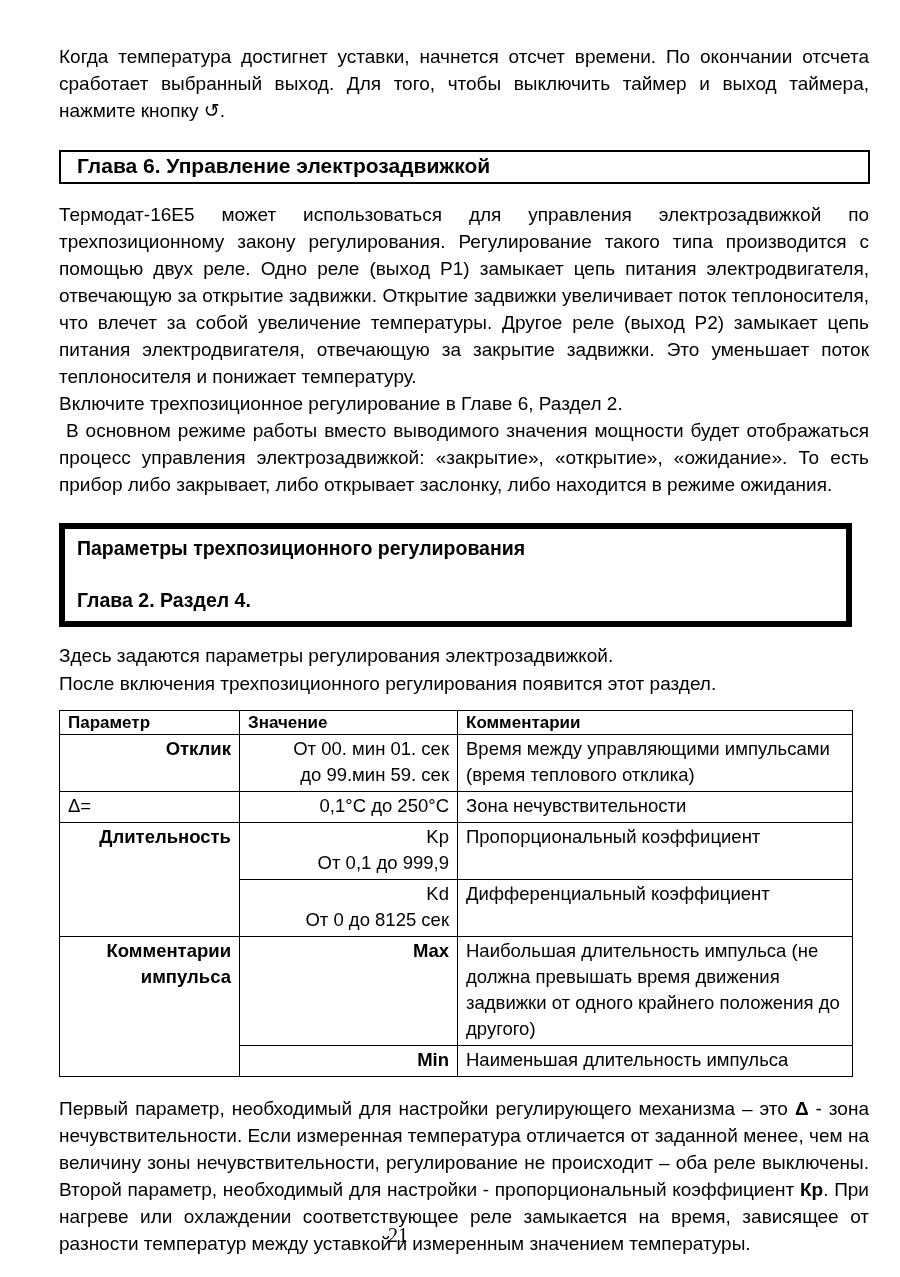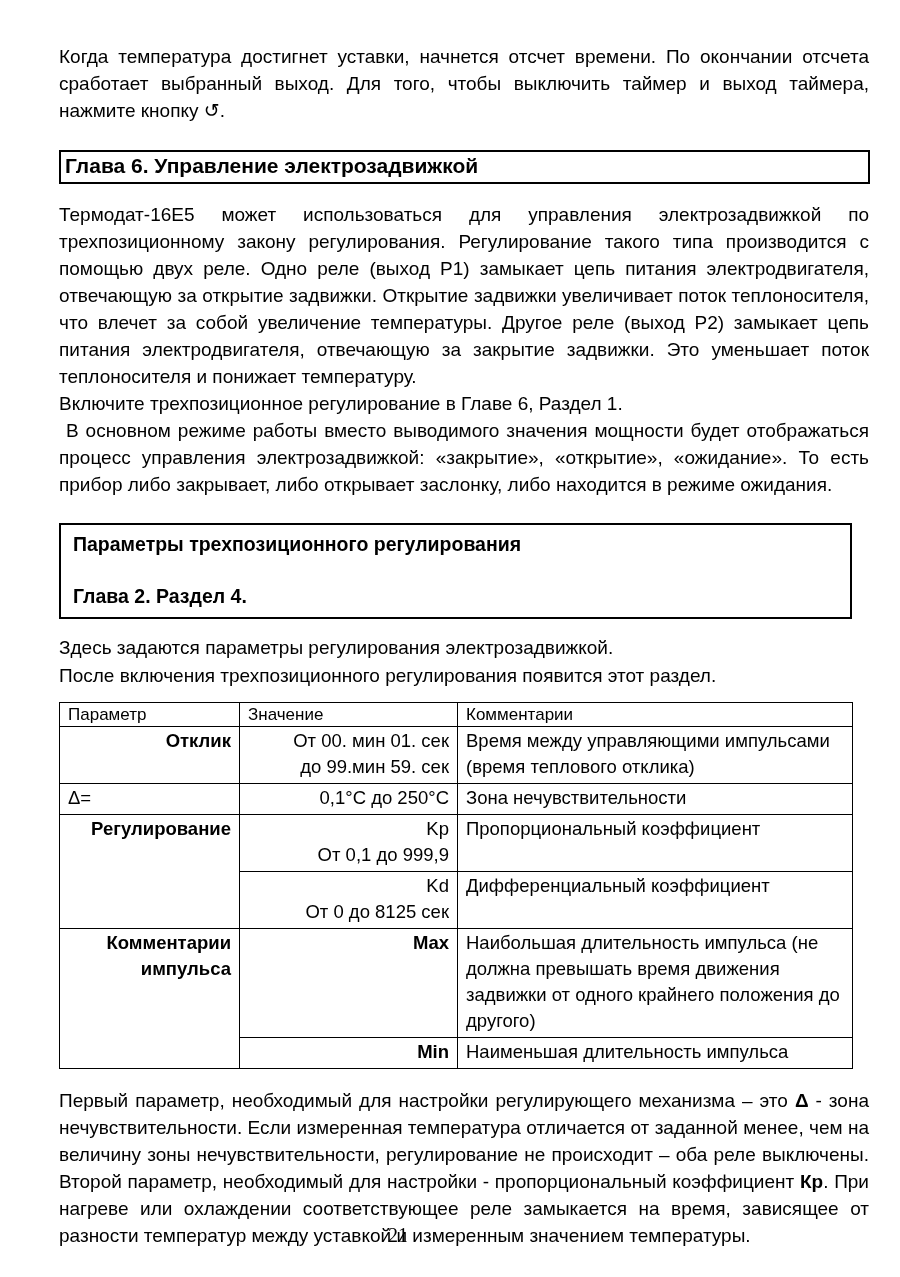--- a/index.html
+++ b/index.html
@@ -22,30 +22,30 @@
   }
   p.body {
     font-size: 19px;
     line-height: 27px;
     text-align: justify;
   }
   .intro { margin-top: 43px; }
   .chapter-box {
     margin-top: 26px;
     border: 2px solid #000;
-    padding: 2px 12px 4px 4px;
+    padding: 2px 12px 4px 16px;
     font-size: 21px;
     font-weight: bold;
     width: 811px;
   }
   .body-para { margin-top: 17px; }
   .enable-line { font-size: 19px; line-height: 27px; }
   .params-box {
     margin-top: 25px;
-    border: 2px solid #000000;
+    border: 6px solid #000000;
     padding: 6px 12px 8px 12px;
     width: 793px;
   }
   .params-box .box-title {
     font-size: 19.5px;
     font-weight: bold;
     line-height: 26px;
   }
   .params-box .box-subtitle {
     margin-top: 26px;
@@ -61,21 +61,21 @@
     table-layout: fixed;
   }
   table.params td, table.params th {
     border: 1.5px solid #000;
     vertical-align: top;
     padding: 1px 8px 3px 8px;
     font-size: 18.5px;
     line-height: 26px;
   }
   table.params th {
-    font-weight: normal;
+    font-weight: bold;
     text-align: left;
     font-size: 17px;
     line-height: 21px;
     padding: 1px 8px;
   }
   .col-param { width: 180px; }
   .col-value { width: 218px; }
   .col-comment { width: 395px; }
   td.param-cell { font-weight: bold; font-size: 20px; text-align: right; }
   td.param-plain { font-weight: normal; font-size: 19px; }
@@ -99,21 +99,21 @@
 <div class="page">
   <div class="content">
 
     <p class="body intro">Когда температура достигнет уставки, начнется отсчет времени. По окончании отсчета сработает выбранный выход.  Для того, чтобы выключить таймер и выход таймера, нажмите  кнопку ↺.</p>
 
     <div class="chapter-box">
       <span>Глава 6. Управление электрозадвижкой</span>
     </div>
 
     <p class="body body-para">Термодат-16Е5 может использоваться для управления электрозадвижкой по трехпозиционному закону регулирования. Регулирование такого типа производится с помощью двух реле. Одно реле (выход Р1) замыкает цепь питания электродвигателя, отвечающую за открытие задвижки. Открытие задвижки увеличивает поток теплоносителя, что влечет за собой увеличение температуры. Другое реле (выход Р2) замыкает цепь питания электродвигателя, отвечающую за закрытие задвижки. Это уменьшает поток теплоносителя и понижает температуру.</p>
-    <p class="enable-line">Включите трехпозиционное регулирование в Главе 6, Раздел 1.</p>
+    <p class="enable-line">Включите трехпозиционное регулирование в Главе 6, Раздел 2.</p>
     <p class="body">&nbsp;В основном режиме работы вместо выводимого значения мощности будет отображаться процесс управления электрозадвижкой: «закрытие», «открытие», «ожидание». То есть прибор либо закрывает, либо открывает заслонку, либо находится в режиме ожидания.</p>
 
     <div class="params-box">
       <div class="box-title">Параметры трехпозиционного регулирования</div>
       <div class="box-subtitle">Глава 2. Раздел 4.</div>
     </div>
 
     <div class="after-box">
       <div>Здесь задаются параметры регулирования электрозадвижкой.</div>
       <div>После включения трехпозиционного регулирования появится этот раздел.</div>
@@ -138,21 +138,21 @@
           <span class="vline">до 99.мин 59. сек</span>
         </td>
         <td>Время между управляющими импульсами (время теплового отклика)</td>
       </tr>
       <tr>
         <td class="param-plain">Δ=</td>
         <td class="value-cell">0,1°С до 250°С</td>
         <td>Зона нечувствительности</td>
       </tr>
       <tr>
-        <td class="param-cell" rowspan="2">Регулирование</td>
+        <td class="param-cell" rowspan="2">Длительность</td>
         <td class="value-cell">
           <span class="vline">Kp</span>
           <span class="vline">От 0,1  до 999,9</span>
         </td>
         <td>Пропорциональный коэффициент</td>
       </tr>
       <tr>
         <td class="value-cell">
           <span class="vline">Kd</span>
           <span class="vline">От 0  до 8125 сек</span>

